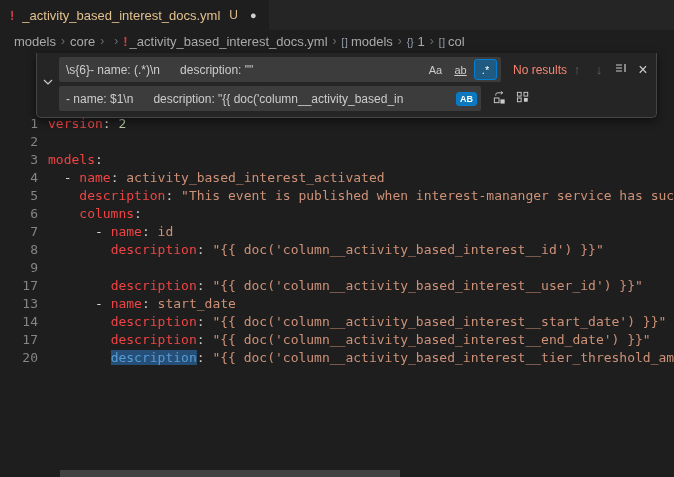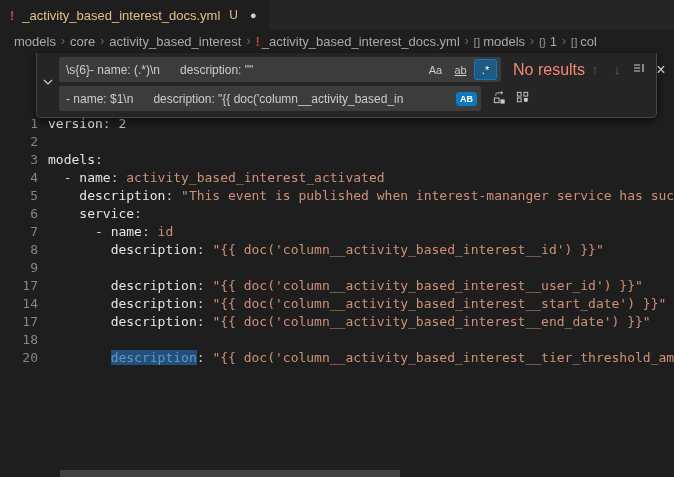--- a/index.html
+++ b/index.html
@@ -21,42 +21,42 @@
   .bc-sep::before{content:"›";}
   .sym-array::before{content:"[ ]";font-size:10px;color:#9da5b4;margin-right:4px;letter-spacing:-1px;}
   .sym-obj::before{content:"{}";font-size:10px;color:#9da5b4;margin-right:4px;}
 
   
   .editor{position:absolute;top:52px;left:0;right:0;bottom:0;font-family:"DejaVu Sans Mono","Liberation Mono",monospace;font-size:13px;overflow:hidden;}
   #code-lines{padding-top:63px;}
   .code-line{display:flex;height:18px;line-height:18px;}
   .gutter{width:48px;box-sizing:border-box;padding-right:10px;text-align:right;color:#858585;flex:none;}
   .line-content{flex:1;overflow:hidden;white-space:pre;}
-  .tok-key{color:#e5e5e5;}
+  .tok-key{color:#ef4444;}
   .tok-keysel{color:#569cd6;background:#264f78;}
   .tok-punc{color:#cccccc;}
   .tok-txt{color:#d4d4d4;}
   .tok-str{color:#ce9178;}
   .tok-num{color:#b5cea8;}
   .hscroll{position:absolute;left:60px;bottom:0;width:340px;height:7px;background:rgba(121,121,121,0.4);}
 
   
   .find-widget{position:absolute;left:36px;top:53px;width:621px;box-sizing:border-box;background:#252526;border:1px solid #454545;border-top:none;border-radius:0 0 5px 5px;box-shadow:0 3px 8px rgba(0,0,0,.55);display:flex;padding:4px 6px 6px 0;z-index:10;}
   .toggle-col{width:22px;display:flex;align-items:center;justify-content:center;cursor:pointer;flex:none;}
   .fw-rows{flex:1;display:flex;flex-direction:column;gap:4px;min-width:0;}
   .fw-row{display:flex;align-items:center;height:25px;}
   .fw-input{background:#3c3c3c;height:25px;box-sizing:border-box;display:flex;align-items:center;padding:0 4px 0 7px;color:#cccccc;font-size:12px;border-radius:2px;flex:none;}
   .find-input{width:442px;}
   .replace-input{width:422px;}
   .fw-text{flex:1;white-space:pre;overflow:hidden;}
   .toggles{display:flex;gap:2px;margin-left:20px;flex:none;}
   .toggle{min-width:17px;height:19px;display:flex;align-items:center;justify-content:center;font-size:11px;color:#cccccc;border:1px solid transparent;border-radius:3px;padding:0 2px;cursor:pointer;}
   .toggle.ww{text-decoration:underline;}
   .toggle.active{background:rgba(0,127,212,0.45);border-color:#007fd4;color:#ffffff;}
-  .results{color:#f48771;font-size:16px;margin-left:12px;white-space:nowrap;}
+  .results{color:#f48771;font-size:12px;margin-left:12px;white-space:nowrap;}
   .fw-buttons{display:flex;align-items:center;margin-left:auto;gap:2px;}
   .icon-btn{width:20px;height:20px;display:flex;align-items:center;justify-content:center;color:#cccccc;border-radius:3px;cursor:pointer;font-size:13px;flex:none;}
   .icon-btn.disabled{opacity:.35;cursor:default;}
   .icon-btn.close{font-size:16px;}
   .replace-actions{display:flex;align-items:center;margin-left:8px;gap:4px;}
   .preserve-case{background:#1177bb;border:1px solid #007fd4;color:#ffffff;font-size:9px;font-weight:bold;padding:1px 3px;border-radius:3px;margin-left:4px;cursor:pointer;flex:none;}
 </style>
 </head>
 <body>
 
@@ -73,23 +73,20 @@
 
   <div class="breadcrumbs">
     <span class="bc-item">
         <span>models</span>
       </span>
     <span class="bc-sep"></span>
     <span class="bc-item">
         <span>core</span>
       </span>
     <span class="bc-sep"></span>
-    <span class="bc-item">
-        <span>activity_based_interest</span>
-      </span>
     <span class="bc-sep"></span>
     <span class="bc-item">
         <span class="yaml-icon"></span>
         <span>_activity_based_interest_docs.yml</span>
       </span>
     <span class="bc-sep"></span>
     <span class="bc-item">
         <span class="sym-array"></span>
         <span>models</span>
       </span>
@@ -122,49 +119,49 @@
         <div class="code-line">
           <span class="gutter">4</span>
           <span class="line-content"><span class="tok-txt">  - </span><span class="tok-key">name</span><span class="tok-punc">:</span><span class="tok-txt"> </span><span class="tok-str">activity_based_interest_activated</span></span>
         </div>
         <div class="code-line">
           <span class="gutter">5</span>
           <span class="line-content"><span class="tok-txt">    </span><span class="tok-key">description</span><span class="tok-punc">:</span><span class="tok-txt"> </span><span class="tok-str">"This event is published when interest-mananger service has success</span></span>
         </div>
         <div class="code-line">
           <span class="gutter">6</span>
-          <span class="line-content"><span class="tok-txt">    </span><span class="tok-key">service</span><span class="tok-punc">:</span></span>
+          <span class="line-content"><span class="tok-txt">    </span><span class="tok-key">columns</span><span class="tok-punc">:</span></span>
         </div>
         <div class="code-line">
           <span class="gutter">7</span>
           <span class="line-content"><span class="tok-txt">      - </span><span class="tok-key">name</span><span class="tok-punc">:</span><span class="tok-txt"> </span><span class="tok-str">id</span></span>
         </div>
         <div class="code-line">
           <span class="gutter">8</span>
           <span class="line-content"><span class="tok-txt">        </span><span class="tok-key">description</span><span class="tok-punc">:</span><span class="tok-txt"> </span><span class="tok-str">"{{ doc('column__activity_based_interest__id') }}"</span></span>
         </div>
         <div class="code-line">
           <span class="gutter">9</span>
           <span class="line-content"></span>
         </div>
         <div class="code-line">
           <span class="gutter">17</span>
           <span class="line-content"><span class="tok-txt">        </span><span class="tok-key">description</span><span class="tok-punc">:</span><span class="tok-txt"> </span><span class="tok-str">"{{ doc('column__activity_based_interest__user_id') }}"</span></span>
         </div>
         <div class="code-line">
+          <span class="gutter">13</span>
+          <span class="line-content"><span class="tok-txt">      - </span><span class="tok-key">name</span><span class="tok-punc">:</span><span class="tok-txt"> </span><span class="tok-str">start_date</span></span>
+        </div>
+        <div class="code-line">
           <span class="gutter">14</span>
           <span class="line-content"><span class="tok-txt">        </span><span class="tok-key">description</span><span class="tok-punc">:</span><span class="tok-txt"> </span><span class="tok-str">"{{ doc('column__activity_based_interest__start_date') }}"</span></span>
         </div>
         <div class="code-line">
           <span class="gutter">17</span>
           <span class="line-content"><span class="tok-txt">        </span><span class="tok-key">description</span><span class="tok-punc">:</span><span class="tok-txt"> </span><span class="tok-str">"{{ doc('column__activity_based_interest__end_date') }}"</span></span>
-        </div>
-        <div class="code-line">
-          <span class="gutter">18</span>
-          <span class="line-content"></span>
         </div>
         <div class="code-line">
           <span class="gutter">20</span>
           <span class="line-content"><span class="tok-txt">        </span><span class="tok-keysel">description</span><span class="tok-punc">:</span><span class="tok-txt"> </span><span class="tok-str">"{{ doc('column__activity_based_interest__tier_threshold_amount</span></span>
         </div>
       </div>
     <div class="hscroll"></div>
   </div>
 
   <div class="find-widget">

